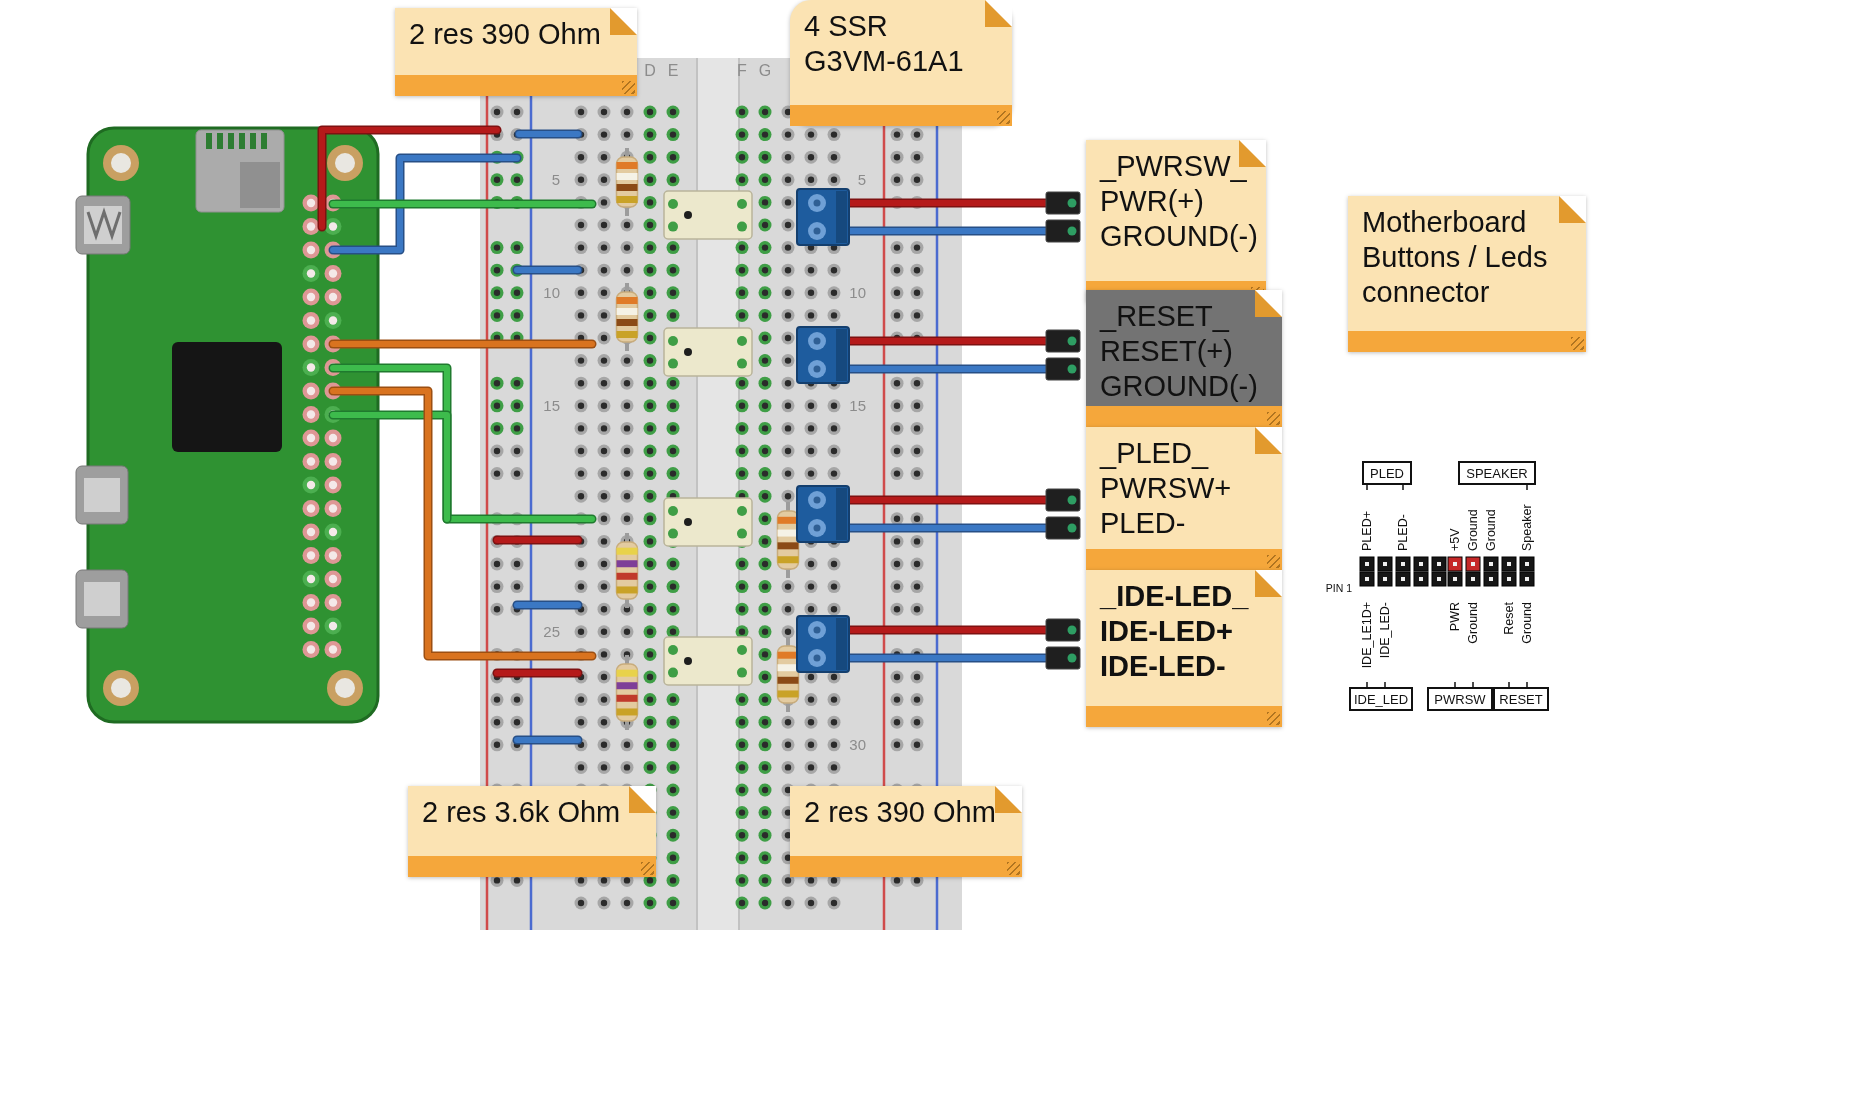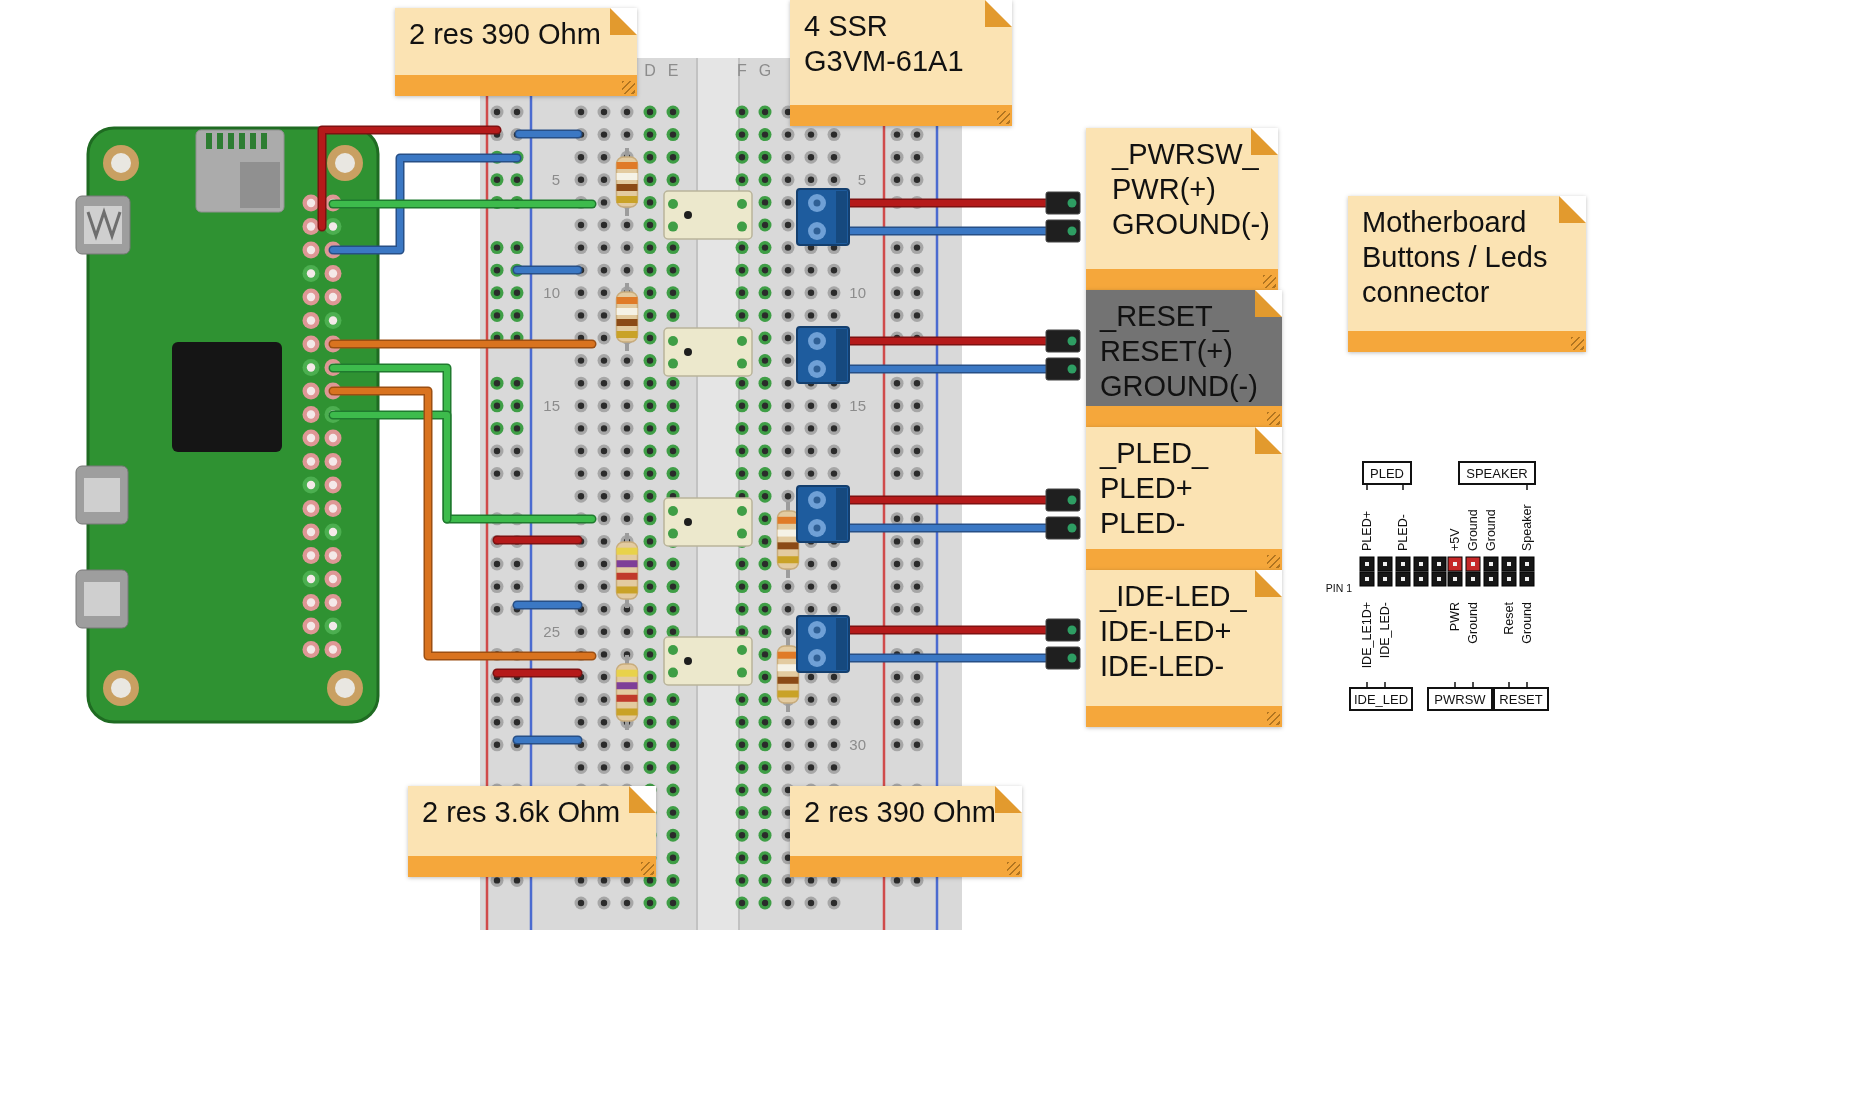--- a/index.html
+++ b/index.html
@@ -1373,30 +1373,30 @@
 
 
   <div class="note" style="left: 395px; top: 8px; width: 242px; height: 88px; background: rgb(251, 227, 179);">
     <div class="note-text">2 res 390 Ohm</div>
     <div class="note-strip" style="background: rgb(245, 167, 59);">
         <div class="note-grip"></div>
       </div>
     <div class="note-fold"></div>
   </div>
 
-  <div class="note" style="left: 790px; top: 0px; width: 222px; height: 126px; background: rgb(251, 227, 179);">
+  <div class="note" style="left: 790px; top: 0px; width: 222px; height: 126px; background: rgb(251, 227, 179); border-radius: 21px;">
     <div class="note-text">4 SSR
 G3VM-61A1</div>
     <div class="note-strip" style="background: rgb(245, 167, 59);">
         <div class="note-grip"></div>
       </div>
     <div class="note-fold"></div>
   </div>
 
-  <div class="note" style="left: 1086px; top: 128px; width: 180px; height: 162px; background: rgb(251, 227, 179); padding-left: 12px;">
+  <div class="note" style="left: 1086px; top: 140px; width: 180px; height: 162px; background: rgb(251, 227, 179);">
     <div class="note-text">_PWRSW_
 PWR(+)
 GROUND(-)</div>
     <div class="note-strip" style="background: rgb(245, 167, 59);">
         <div class="note-grip"></div>
       </div>
     <div class="note-fold"></div>
   </div>
 
   <div class="note" style="left: 1086px; top: 290px; width: 196px; height: 137px; background: #737373;">
@@ -1404,29 +1404,29 @@
 RESET(+)
 GROUND(-)</div>
     <div class="note-strip" style="background: rgb(245, 167, 59);">
         <div class="note-grip"></div>
       </div>
     <div class="note-fold"></div>
   </div>
 
   <div class="note" style="left: 1086px; top: 427px; width: 196px; height: 143px; background: rgb(251, 227, 179);">
     <div class="note-text">_PLED_
-PLED+
+PWRSW+
 PLED-</div>
     <div class="note-strip" style="background: rgb(245, 167, 59);">
         <div class="note-grip"></div>
       </div>
     <div class="note-fold"></div>
   </div>
 
-  <div class="note" style="left: 1086px; top: 570px; width: 196px; height: 157px; background: rgb(251, 227, 179);">
+  <div class="note" style="left: 1086px; top: 570px; width: 196px; height: 157px; background: rgb(251, 227, 179); font-weight: bold;">
     <div class="note-text">_IDE-LED_
 IDE-LED+
 IDE-LED-</div>
     <div class="note-strip" style="background: rgb(245, 167, 59);">
         <div class="note-grip"></div>
       </div>
     <div class="note-fold"></div>
   </div>
 
   <div class="note" style="left: 1348px; top: 196px; width: 238px; height: 156px; background: rgb(251, 227, 179);">

